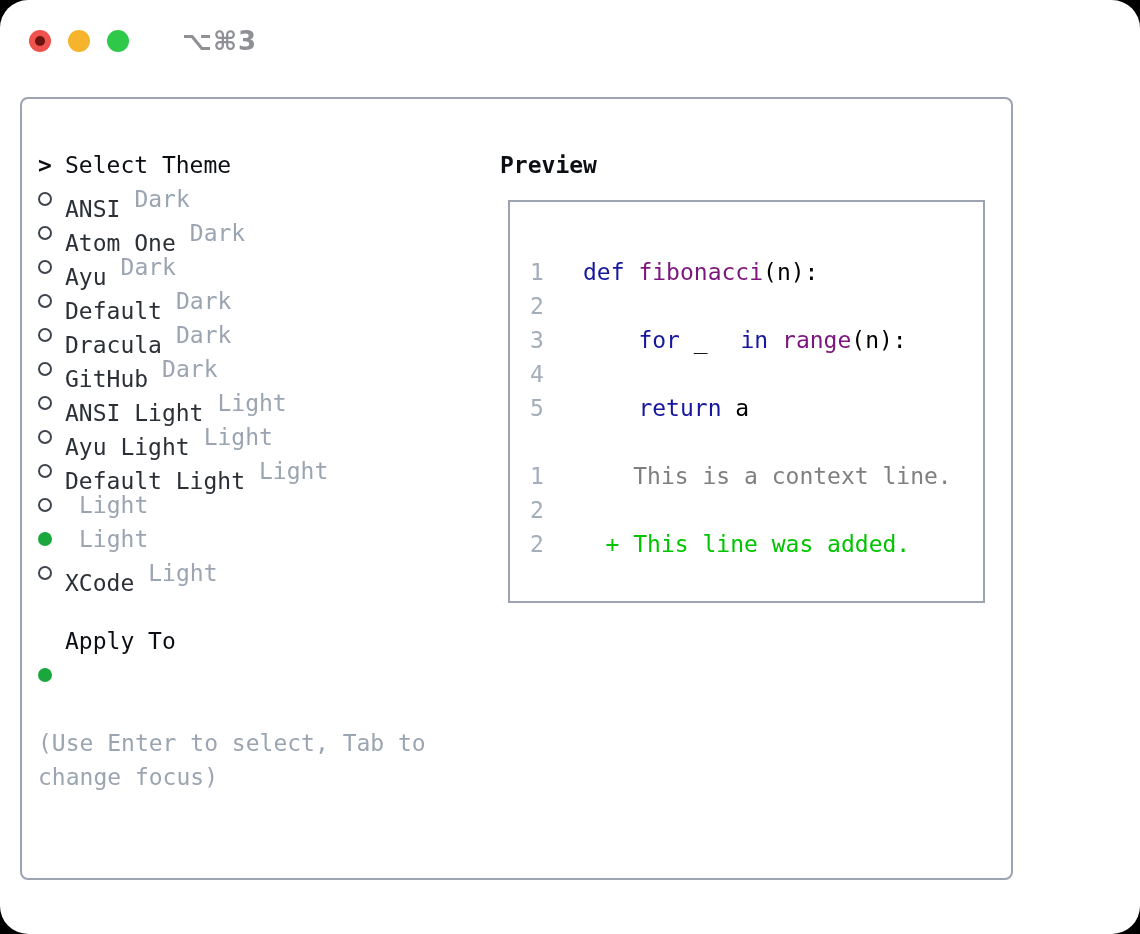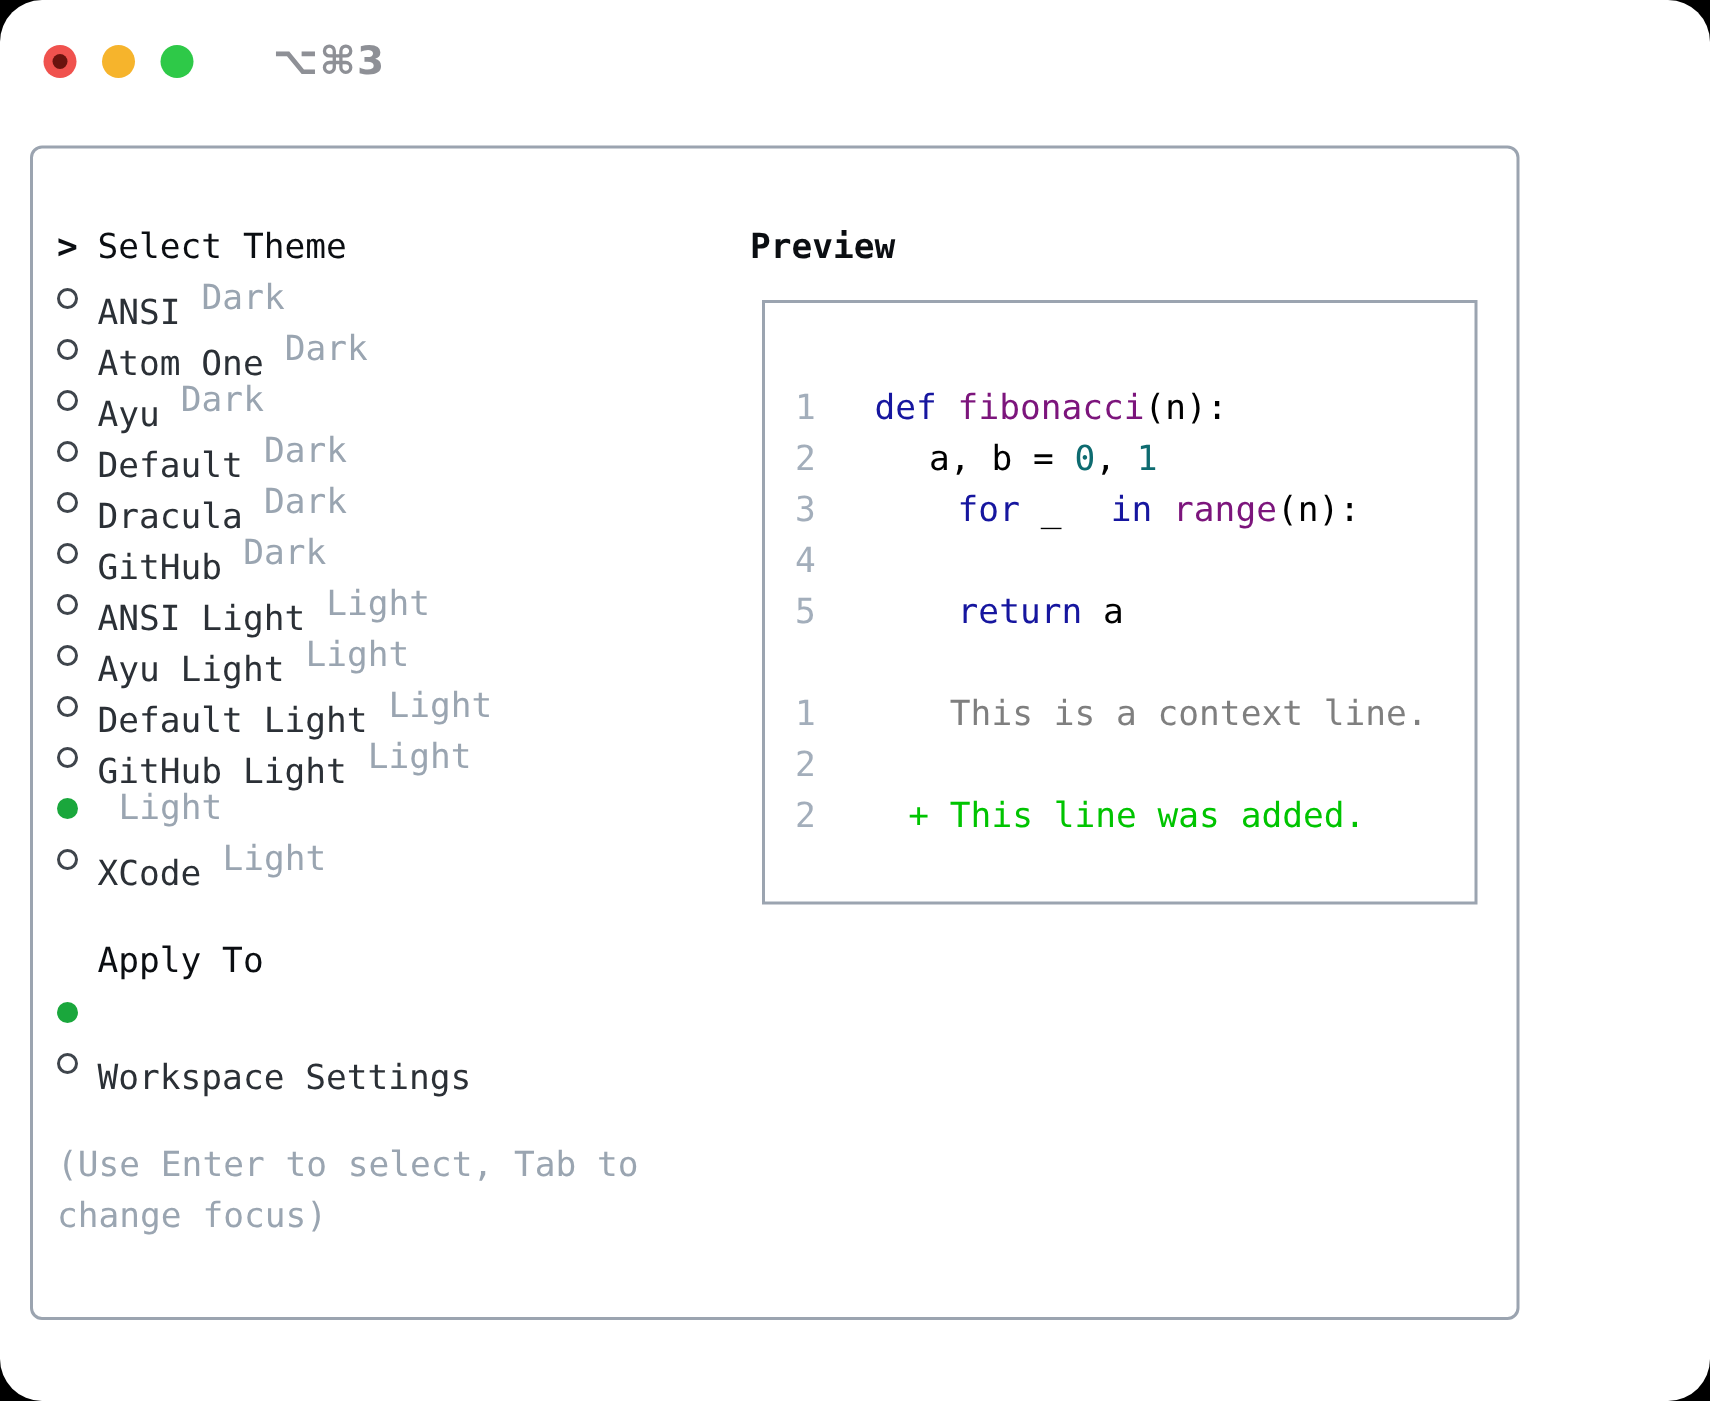--- a/index.html
+++ b/index.html
@@ -78,43 +78,42 @@
       <div id="theme-items">
           <div class="row"><span class="bullet open"></span><span class="lbl">ANSI</span><span class="variant">Dark</span></div>
           <div class="row"><span class="bullet open"></span><span class="lbl">Atom One</span><span class="variant">Dark</span></div>
           <div class="row"><span class="bullet open"></span><span class="lbl">Ayu</span><span class="variant">Dark</span></div>
           <div class="row"><span class="bullet open"></span><span class="lbl">Default</span><span class="variant">Dark</span></div>
           <div class="row"><span class="bullet open"></span><span class="lbl">Dracula</span><span class="variant">Dark</span></div>
           <div class="row"><span class="bullet open"></span><span class="lbl">GitHub</span><span class="variant">Dark</span></div>
           <div class="row"><span class="bullet open"></span><span class="lbl">ANSI Light</span><span class="variant">Light</span></div>
           <div class="row"><span class="bullet open"></span><span class="lbl">Ayu Light</span><span class="variant">Light</span></div>
           <div class="row"><span class="bullet open"></span><span class="lbl">Default Light</span><span class="variant">Light</span></div>
-          <div class="row"><span class="bullet open"></span><span class="lbl">GitHub Light</span><span class="variant">Light</span></div>
+          <div class="row"><span class="bullet open"></span><span class="variant">Light</span></div>
           <div class="row selected"><span class="bullet filled"></span><span class="variant">Light</span></div>
           <div class="row"><span class="bullet open"></span><span class="lbl">XCode</span><span class="variant">Light</span></div>
         </div>
       <div class="spacer"></div>
       <div class="row">
         <span class="bullet none"></span>
         <span class="apply-hdr">Apply To</span>
       </div>
       <div id="apply-items">
           <div class="row selected"><span class="bullet filled"></span></div>
-          <div class="row"><span class="bullet open"></span><span class="lbl">Workspace Settings</span></div>
         </div>
       <div class="spacer"></div>
       <div class="hint">(Use Enter to select, Tab to
 change focus)</div>
     </div>
 
     <div class="right-col">
       <div class="row preview-title">Preview</div>
       <div class="pre-box" id="preview-pane">
           <div class="pline"><span class="ln">1</span><span><span class="tk-k">def</span><span class="tk-p"> </span><span class="tk-f">fibonacci</span><span class="tk-p">(n):</span></span></div>
-          <div class="pline"><span class="ln">2</span><span><span class="tk-p">    a, b = </span><span class="tk-n">0</span><span class="tk-p">, </span><span class="tk-n">1</span></span></div>
+          <div class="pline"><span class="ln">2</span></div>
           <div class="pline"><span class="ln">3</span><span><span class="tk-p">    </span><span class="tk-k">for</span><span class="tk-p"> _ </span><span class="tk-k">in</span><span class="tk-p"> </span><span class="tk-f">range</span><span class="tk-p">(n):</span></span></div>
           <div class="pline"><span class="ln">4</span></div>
           <div class="pline"><span class="ln">5</span><span><span class="tk-p">    </span><span class="tk-k">return</span><span class="tk-p"> a</span></span></div>
           <div class="pline"><span class="ln"></span><span></span></div>
           <div class="pline"><span class="ln">1</span><span><span class="tk-ctx">     This is a context line.</span></span></div>
           <div class="pline"><span class="ln">2</span></div>
           <div class="pline"><span class="ln">2</span><span><span class="tk-add">   + This line was added.</span></span></div>
         </div>
     </div>
 

